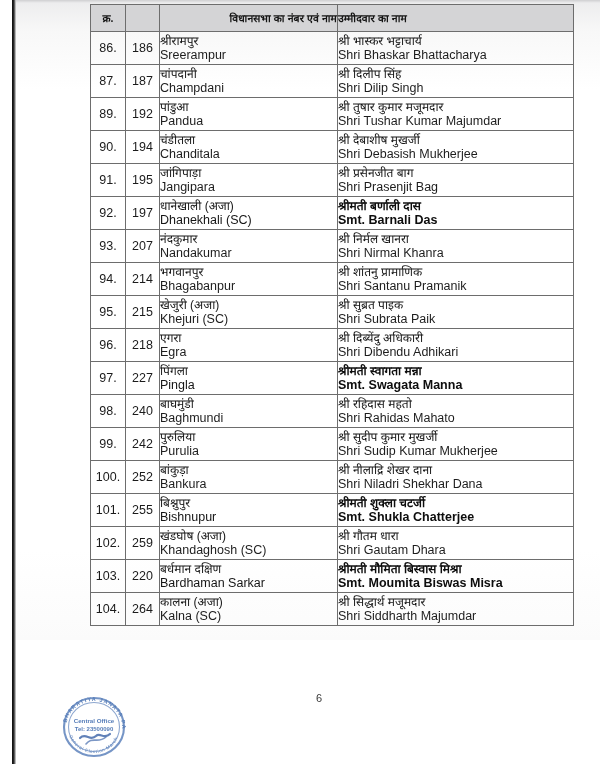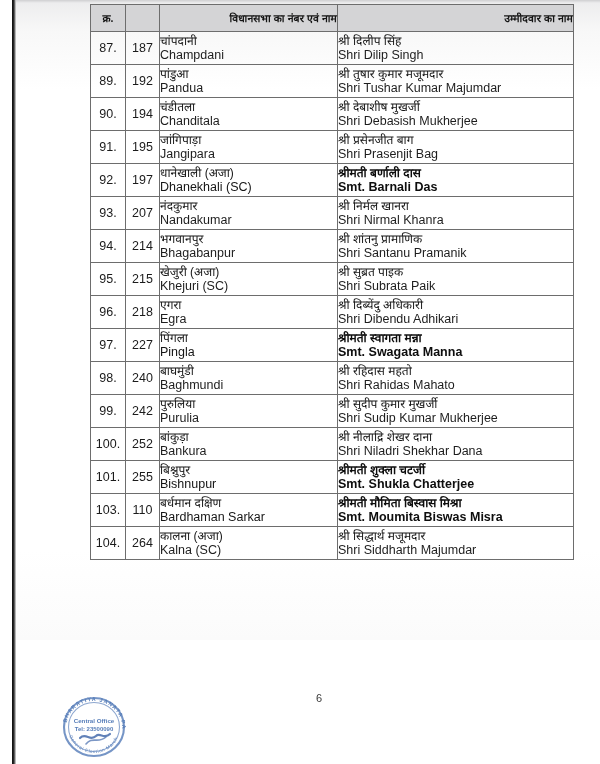--- a/index.html
+++ b/index.html
@@ -67,21 +67,21 @@
     letter-spacing: .1px;
     color: #141414;
   }
   .col-sl   { width: 34px; text-align: center; }
   .col-no   { width: 33px; text-align: center; }
   .col-ac   { width: 177px; text-align: left; }
   .col-cand { width: 235px; text-align: left; }
 
   thead .col-sl, thead .col-no { text-align: center; }
   thead .hdr-ac { text-align: right; }
-  thead .hdr-cand { text-align: right; }
+  thead .hdr-cand { text-align: left; }
 
   tbody tr { height: 33px; }
   tbody td.sl, tbody td.no {
     text-align: center;
     font-size: 12.5px;
     color: #1b1b1b;
   }
   tbody td.ac, tbody td.cand {
     padding: 2px 0 2px 6px;
     line-height: 1.18;
@@ -136,20 +136,32 @@
     <thead>
       <tr>
         <th class="col-sl">क्र.</th>
         <th class="col-no"></th>
         <th class="col-ac hdr-ac">विधानसभा का नंबर एवं नाम</th>
         <th class="col-cand hdr-cand">उम्मीदवार का नाम</th>
       </tr>
     </thead>
     <tbody id="table-body">
         <tr>
+          <td class="sl col-sl">86.</td>
+          <td class="no col-no">186</td>
+          <td class="ac col-ac">
+            <span class="dev">श्रीरामपुर</span>
+            <span class="lat">Sreerampur</span>
+          </td>
+          <td class="cand col-cand">
+            <span class="dev">श्री भास्कर भट्टाचार्य</span>
+            <span class="lat">Shri Bhaskar Bhattacharya</span>
+          </td>
+        </tr>
+        <tr>
           <td class="sl col-sl">87.</td>
           <td class="no col-no">187</td>
           <td class="ac col-ac">
             <span class="dev">चांपदानी</span>
             <span class="lat">Champdani</span>
           </td>
           <td class="cand col-cand">
             <span class="dev">श्री दिलीप सिंह</span>
             <span class="lat">Shri Dilip Singh</span>
           </td>
@@ -303,23 +315,35 @@
           <td class="no col-no">255</td>
           <td class="ac col-ac">
             <span class="dev">बिश्नुपुर</span>
             <span class="lat">Bishnupur</span>
           </td>
           <td class="cand col-cand">
             <span class="dev">श्रीमती शुक्ला चटर्जी</span>
             <span class="lat">Smt. Shukla Chatterjee</span>
           </td>
         </tr>
+        <tr>
+          <td class="sl col-sl">102.</td>
+          <td class="no col-no">259</td>
+          <td class="ac col-ac">
+            <span class="dev">खंडघोष (अजा)</span>
+            <span class="lat">Khandaghosh (SC)</span>
+          </td>
+          <td class="cand col-cand">
+            <span class="dev">श्री गौतम धारा</span>
+            <span class="lat">Shri Gautam Dhara</span>
+          </td>
+        </tr>
         <tr class="female">
           <td class="sl col-sl">103.</td>
-          <td class="no col-no">110</td>
+          <td class="no col-no">220</td>
           <td class="ac col-ac">
             <span class="dev">बर्धमान दक्षिण</span>
             <span class="lat">Bardhaman Sarkar</span>
           </td>
           <td class="cand col-cand">
             <span class="dev">श्रीमती मौमिता बिस्वास मिश्रा</span>
             <span class="lat">Smt. Moumita Biswas Misra</span>
           </td>
         </tr>
         <tr>

